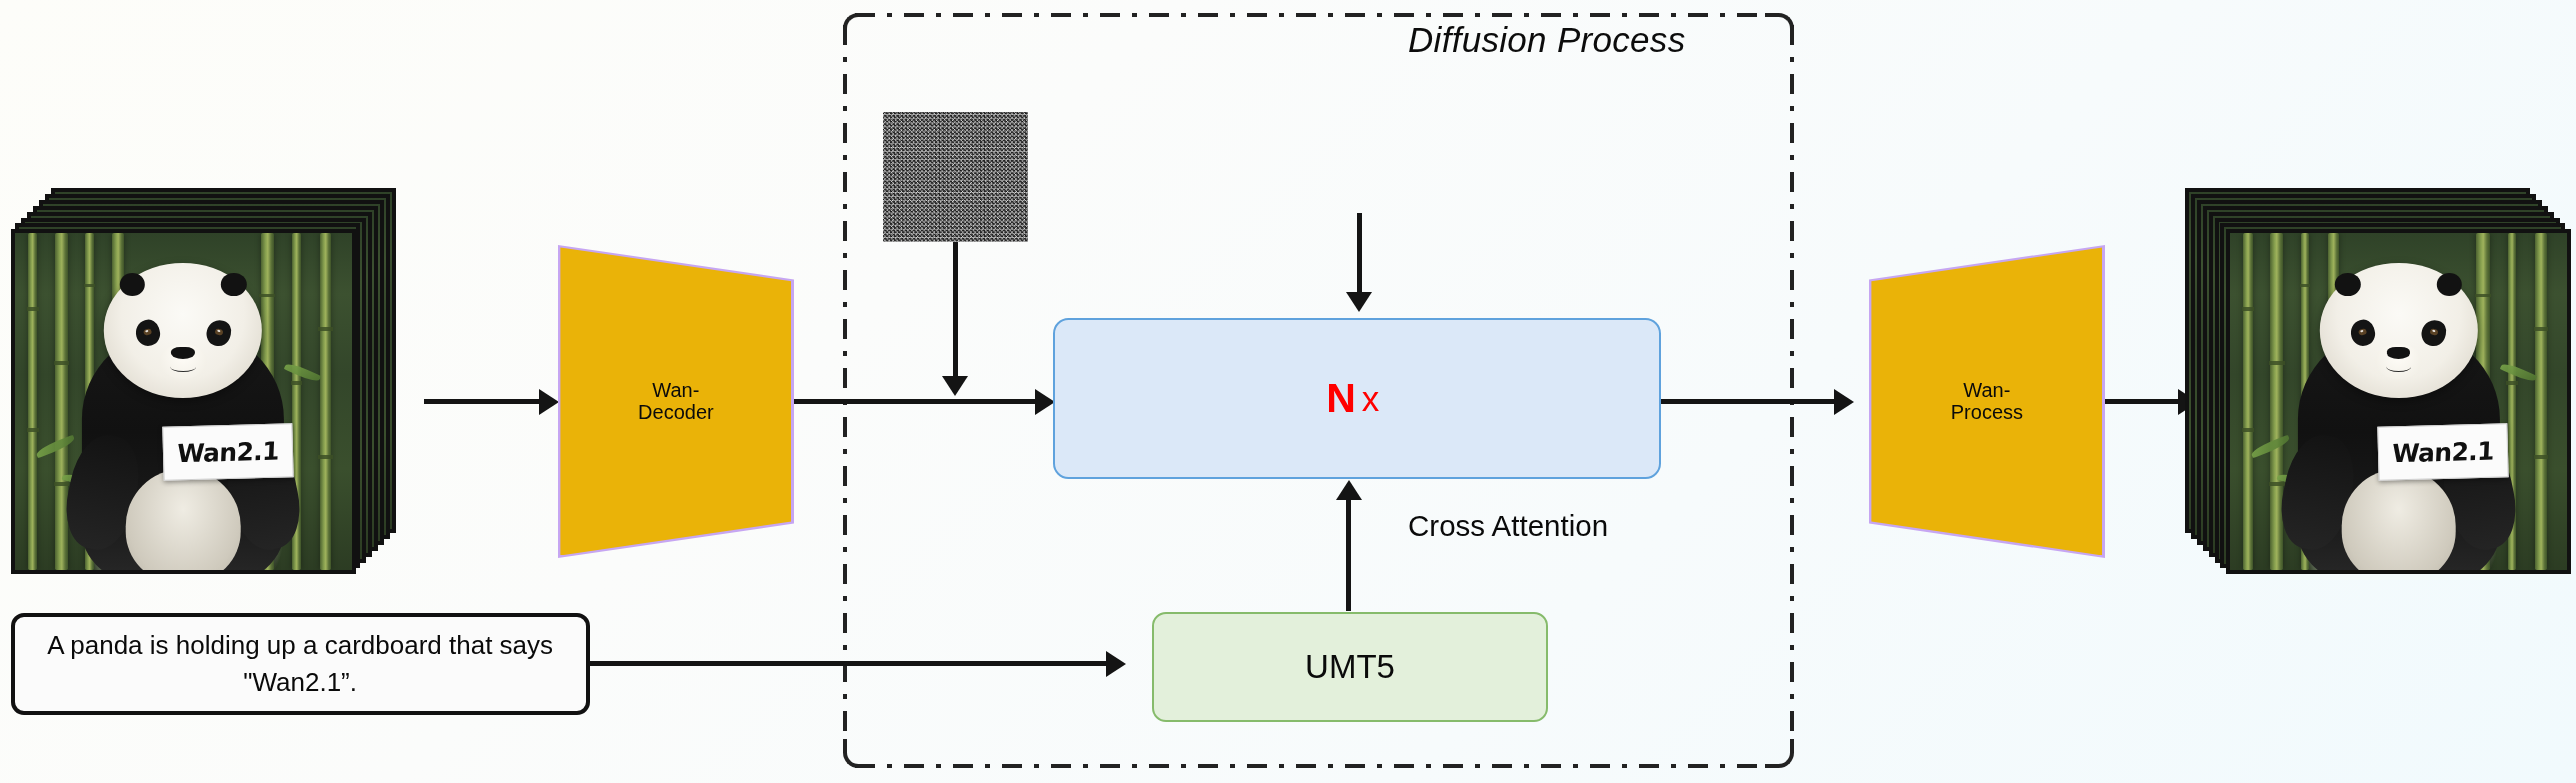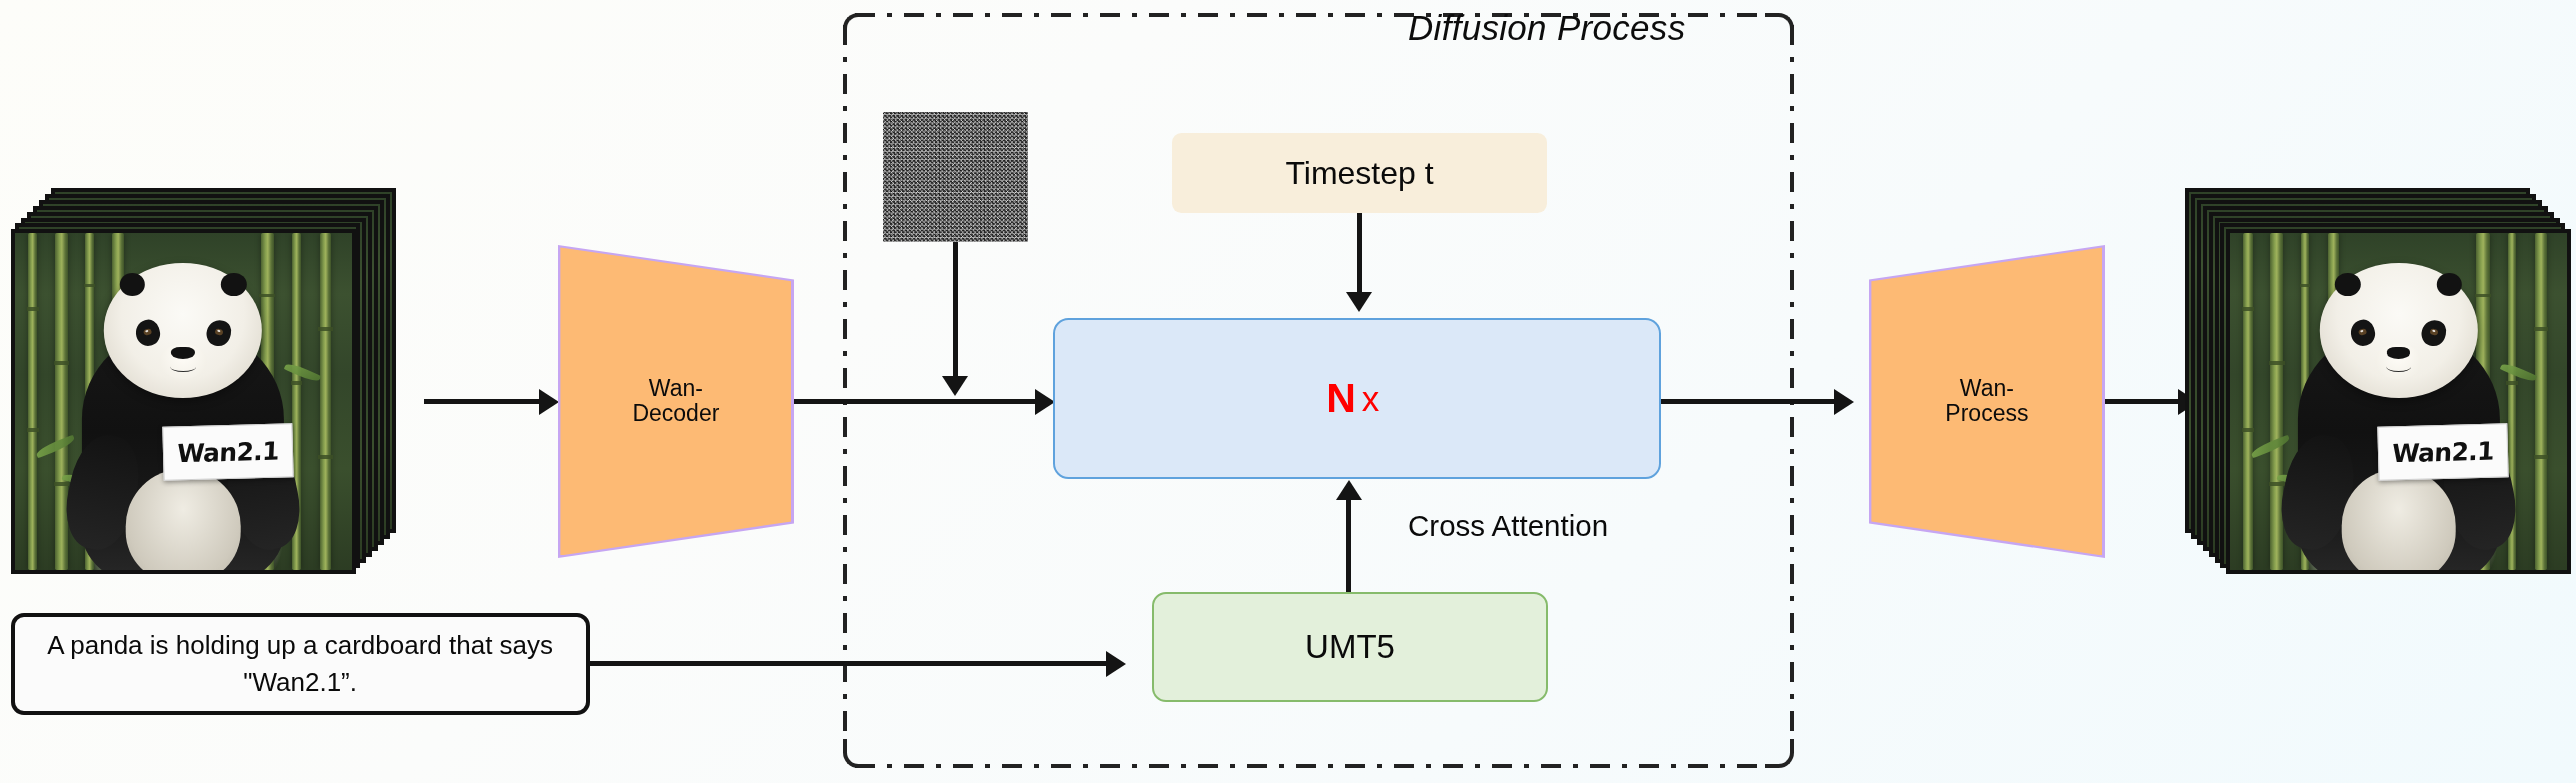--- a/index.html
+++ b/index.html
@@ -28,21 +28,21 @@
       #222 0px,#222 20px,transparent 20px,transparent 32px,
       #222 32px,#222 37px,transparent 37px,transparent 49px);
   }
   .dd-v{
     width:4.1px;
     background-image:repeating-linear-gradient(to bottom,
       #222 0px,#222 20px,transparent 20px,transparent 32px,
       #222 32px,#222 37px,transparent 37px,transparent 49px);
   }
   .diffusion-label{
-    left:1408px;top:8px;
+    left:1408px;top:20px;
     font-size:35px;font-style:italic;color:#0c0c0c;
     font-family:"Liberation Sans","DejaVu Sans",sans-serif;
     white-space:nowrap;letter-spacing:0.3px;
   }
 
   
   .frame-stack{position:absolute;}
   .frame{
     position:absolute;width:345px;height:345px;
     border:4.1px solid #111;box-sizing:border-box;
@@ -113,24 +113,24 @@
     transform:rotate(-1.5deg);
   }
   .sign span{
     font-family:"DejaVu Sans", sans-serif;font-weight:700;color:#101010;
     font-size:25px;letter-spacing:-0.6px;transform:skewX(-4deg);
   }
 
   
   .trap{
     position:absolute;width:236px;height:313px;
-    background:#fdba74;
+    background:#eab308;
     display:flex;align-items:center;justify-content:center;
     text-align:center;line-height:1.12;
-    font-size:23px;color:#0b0b0b;
+    font-size:20px;color:#0b0b0b;
     font-family:"Liberation Sans","DejaVu Sans",sans-serif;
   }
   .trap.enc{clip-path:polygon(0% 0%,100% 11%,100% 89%,0% 100%);}
   .trap.dec{clip-path:polygon(0% 11%,100% 0%,100% 100%,0% 89%);}
   .trap-border{position:absolute;width:236px;height:313px;background:#c6a6f2;}
   .trap-border.enc{clip-path:polygon(0% 0%,100% 11%,100% 89%,0% 100%);}
   .trap-border.dec{clip-path:polygon(0% 11%,100% 0%,100% 100%,0% 89%);}
 
   
   .node{
@@ -144,21 +144,21 @@
     background:#dbe8f8;border:2.4px solid #5fa2dd;border-radius:15.4px;
     font-size:41px;
   }
   .node.dit .nx{color:#ff0000;font-weight:700;}
   .node.dit .xx{color:#ff0000;font-weight:400;font-size:35px;margin:0 8.3px 0 5.9px;}
   .node.timestep{
     left:1172px;top:133px;width:375px;height:80px;
     background:#f8eedb;border:none;border-radius:9.4px;font-size:32px;
   }
   .node.umt5{
-    left:1152px;top:592px;width:396px;height:110px;
+    left:1152px;top:612px;width:396px;height:110px;
     background:#e3f0db;border:2.4px solid #86bb6b;border-radius:14px;font-size:33px;
   }
   .node.prompt{
     left:10.6px;top:613px;width:579px;height:102px;
     background:#fbfbfb;border:4.1px solid #111;border-radius:13px;
     font-size:26px;line-height:1.42;text-align:center;white-space:normal;
     padding:0 15.4px;
   }
 
   
@@ -300,23 +300,20 @@
     </div>
   </div>
 
   <div class="ln h" style="left:794px;top:399px;width:248px;"></div>
   <div class="arrow r" style="left:1035px;top:389px;"></div>
 
   <div class="noise"></div>
   <div class="ln v" style="left:953px;top:242px;height:136px;"></div>
   <div class="arrow d" style="left:942px;top:376px;"></div>
 
-  <div class="node timestep">
-    <span>Timestep t</span>
-  </div>
   <div class="ln v" style="left:1357px;top:213px;height:81px;"></div>
   <div class="arrow d" style="left:1346px;top:292px;"></div>
 
   <div class="node dit">
     <span class="nx">N</span>
     <span class="xx">x</span>
   </div>
 
   <div class="ln h" style="left:1661px;top:399px;width:177px;"></div>
   <div class="arrow r" style="left:1834px;top:389px;"></div>

